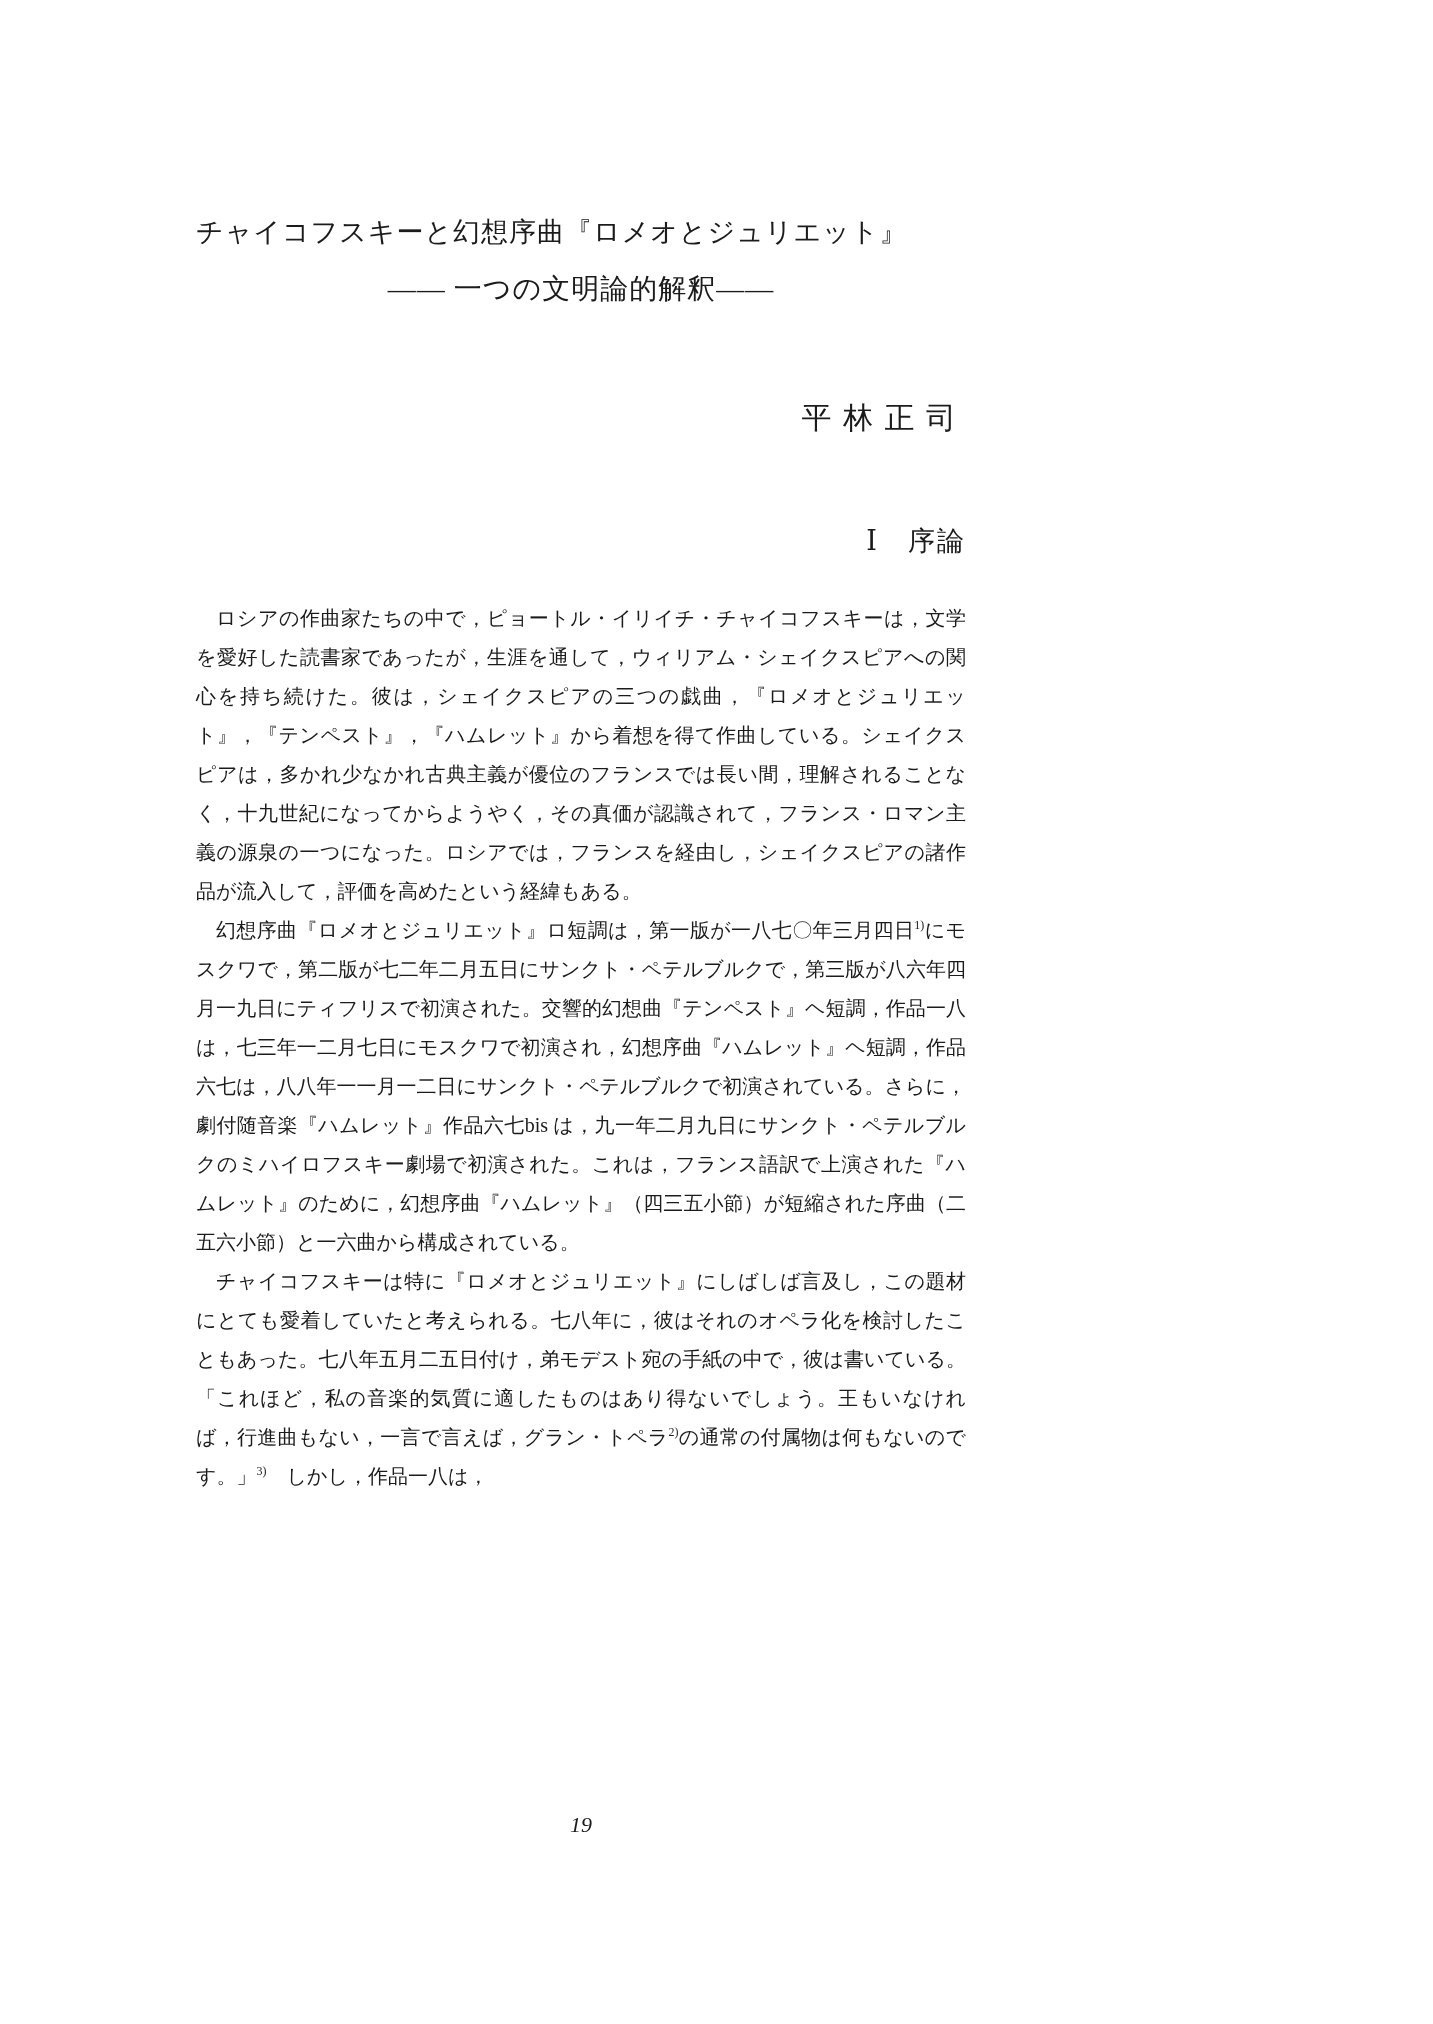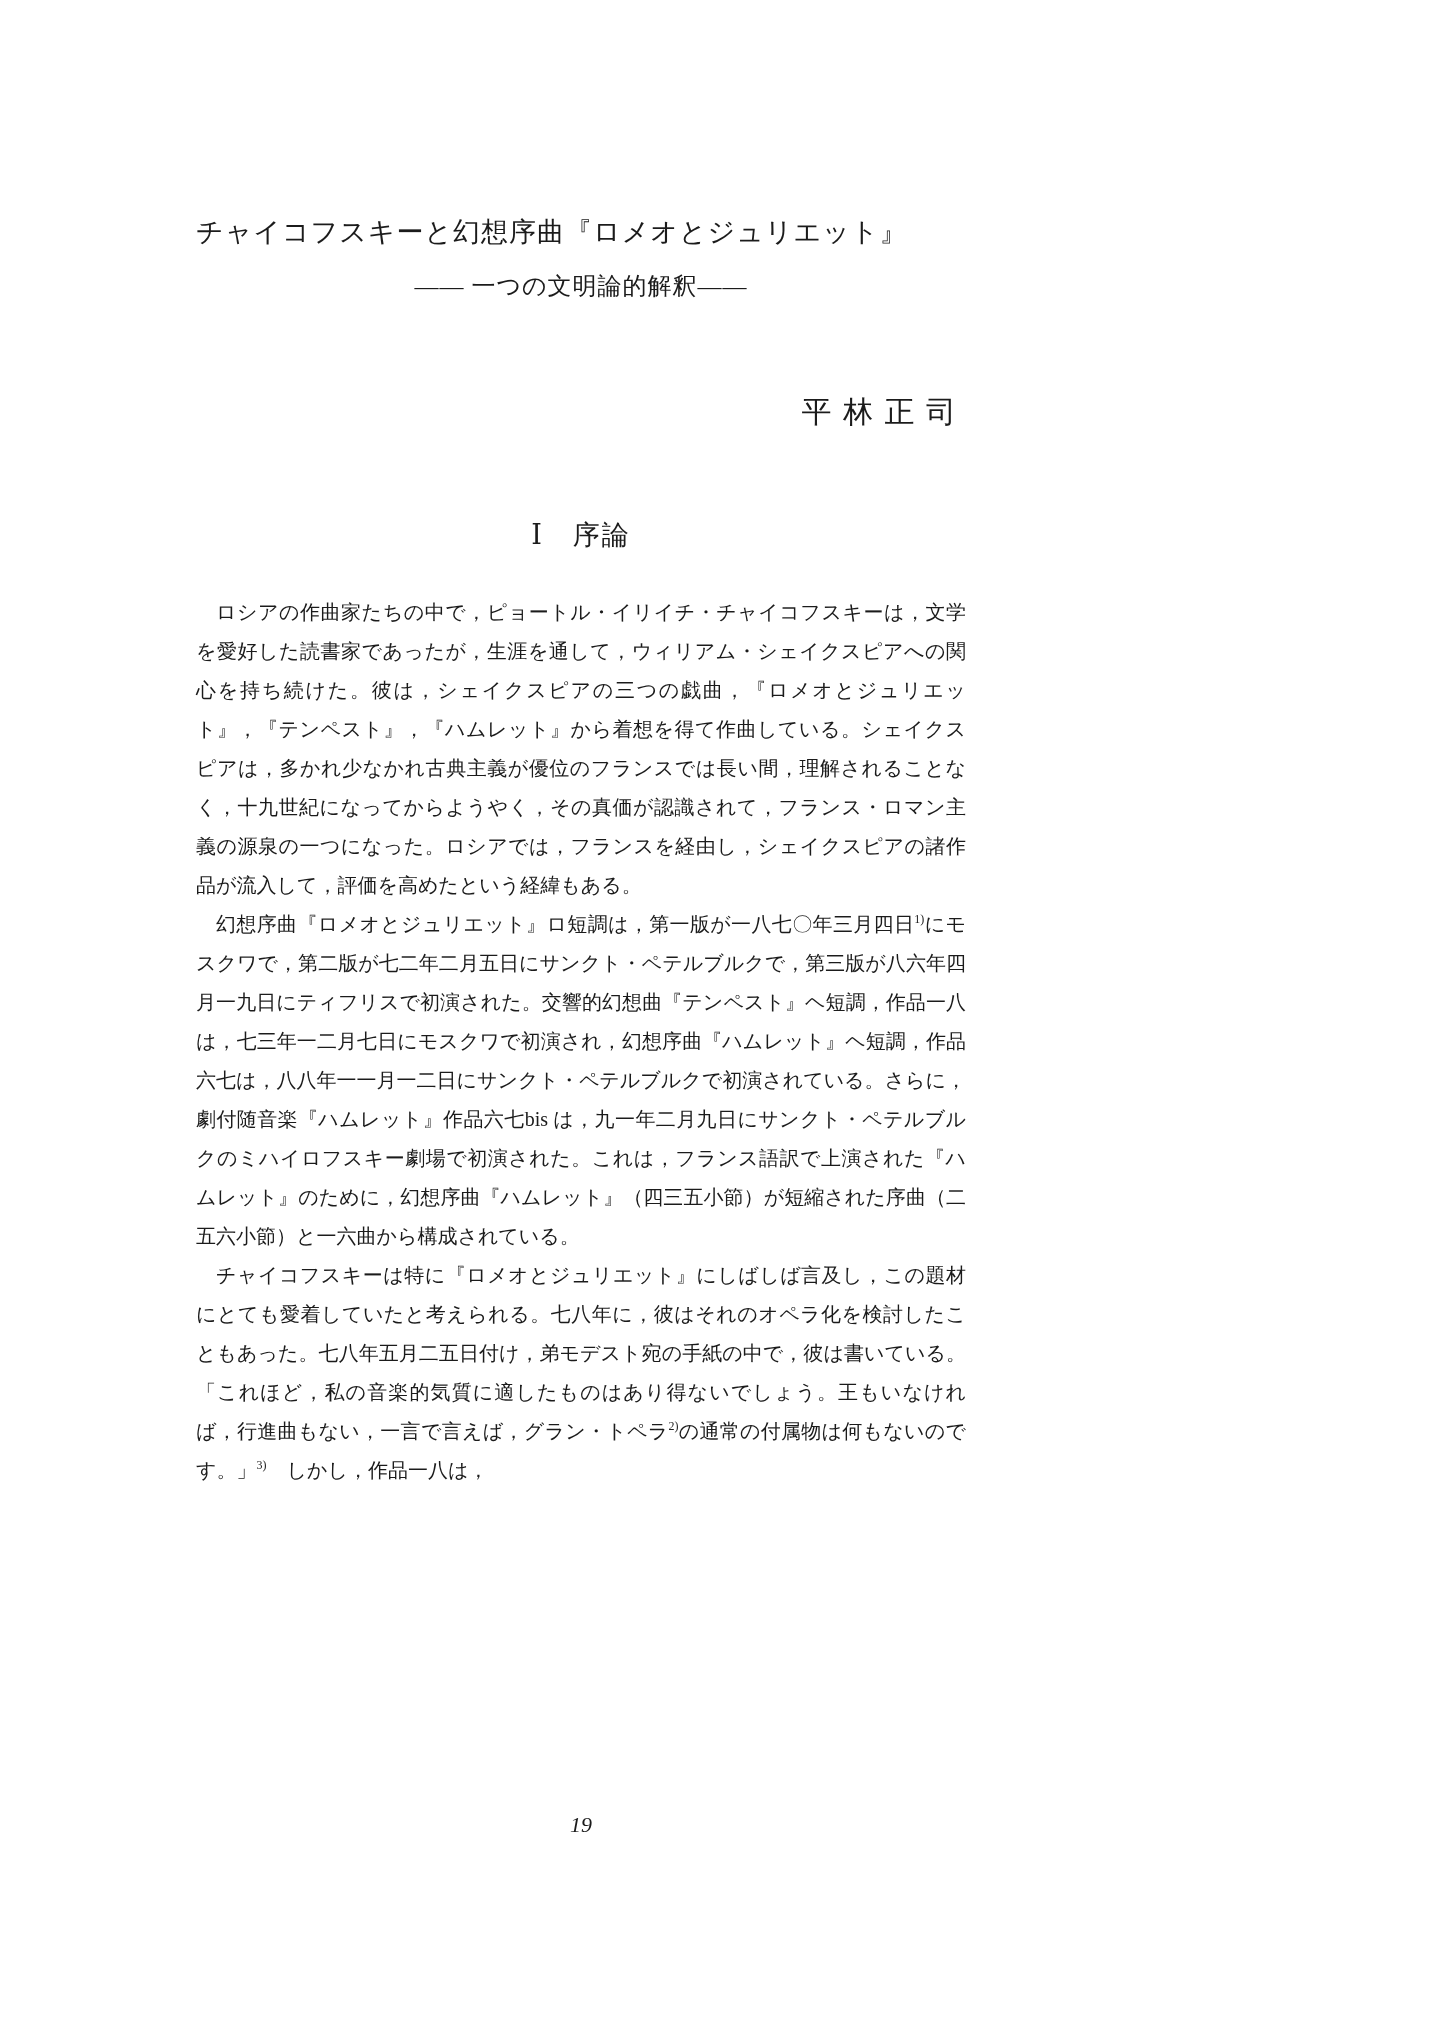--- a/index.html
+++ b/index.html
@@ -26,36 +26,36 @@
     margin: 214px 0 0 0;
     font-size: 27px;
     font-weight: 400;
     text-align: left;
     letter-spacing: 1px;
     line-height: 1.35;
     white-space: nowrap;
   }
   .subtitle {
     margin-top: 20px;
-    font-size: 24px;
+    font-size: 28px;
     text-align: center;
     letter-spacing: 1px;
   }
   .author {
     margin-top: 90px;
     font-size: 30px;
     text-align: right;
     padding-right: 8px;
     letter-spacing: 2px;
   }
   .section-heading {
     margin: 84px 0 0 0;
     font-size: 27px;
     font-weight: 400;
-    text-align: center;
+    text-align: right;
     letter-spacing: 2px;
   }
   .body-text {
     margin-top: 40px;
   }
   .para {
     margin: 0;
     font-size: 20px;
     line-height: 39px;
     text-align: justify;

